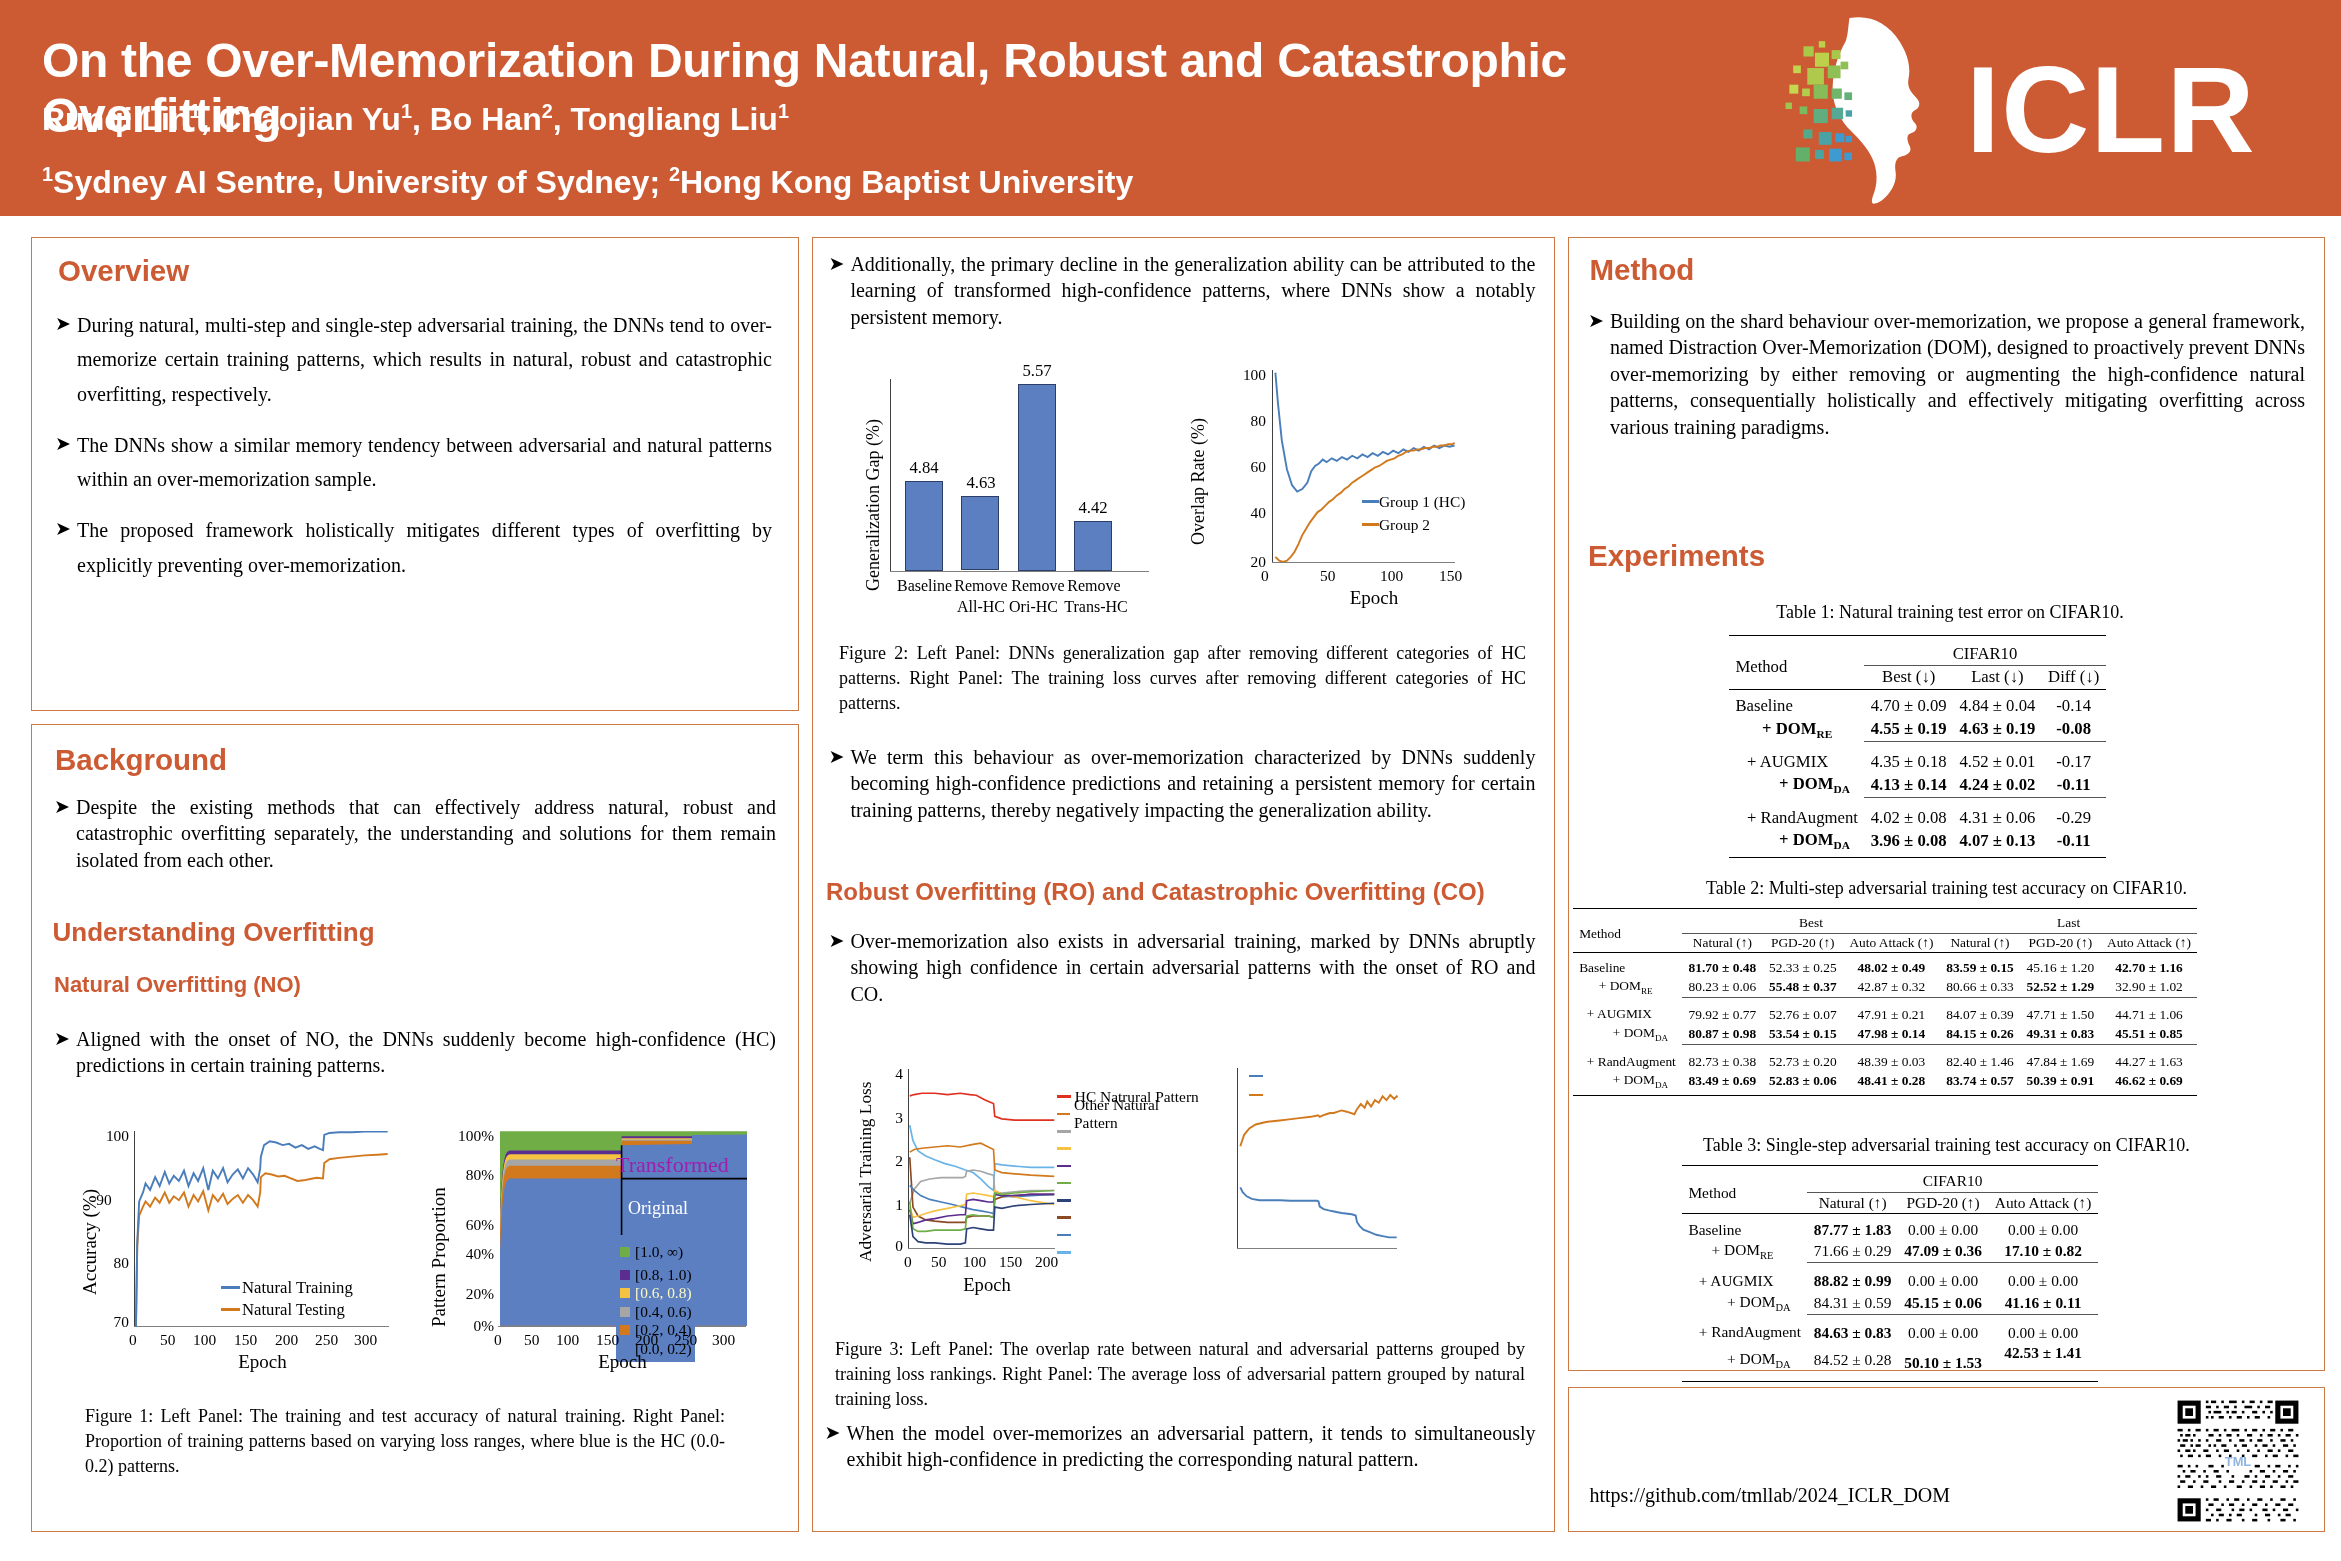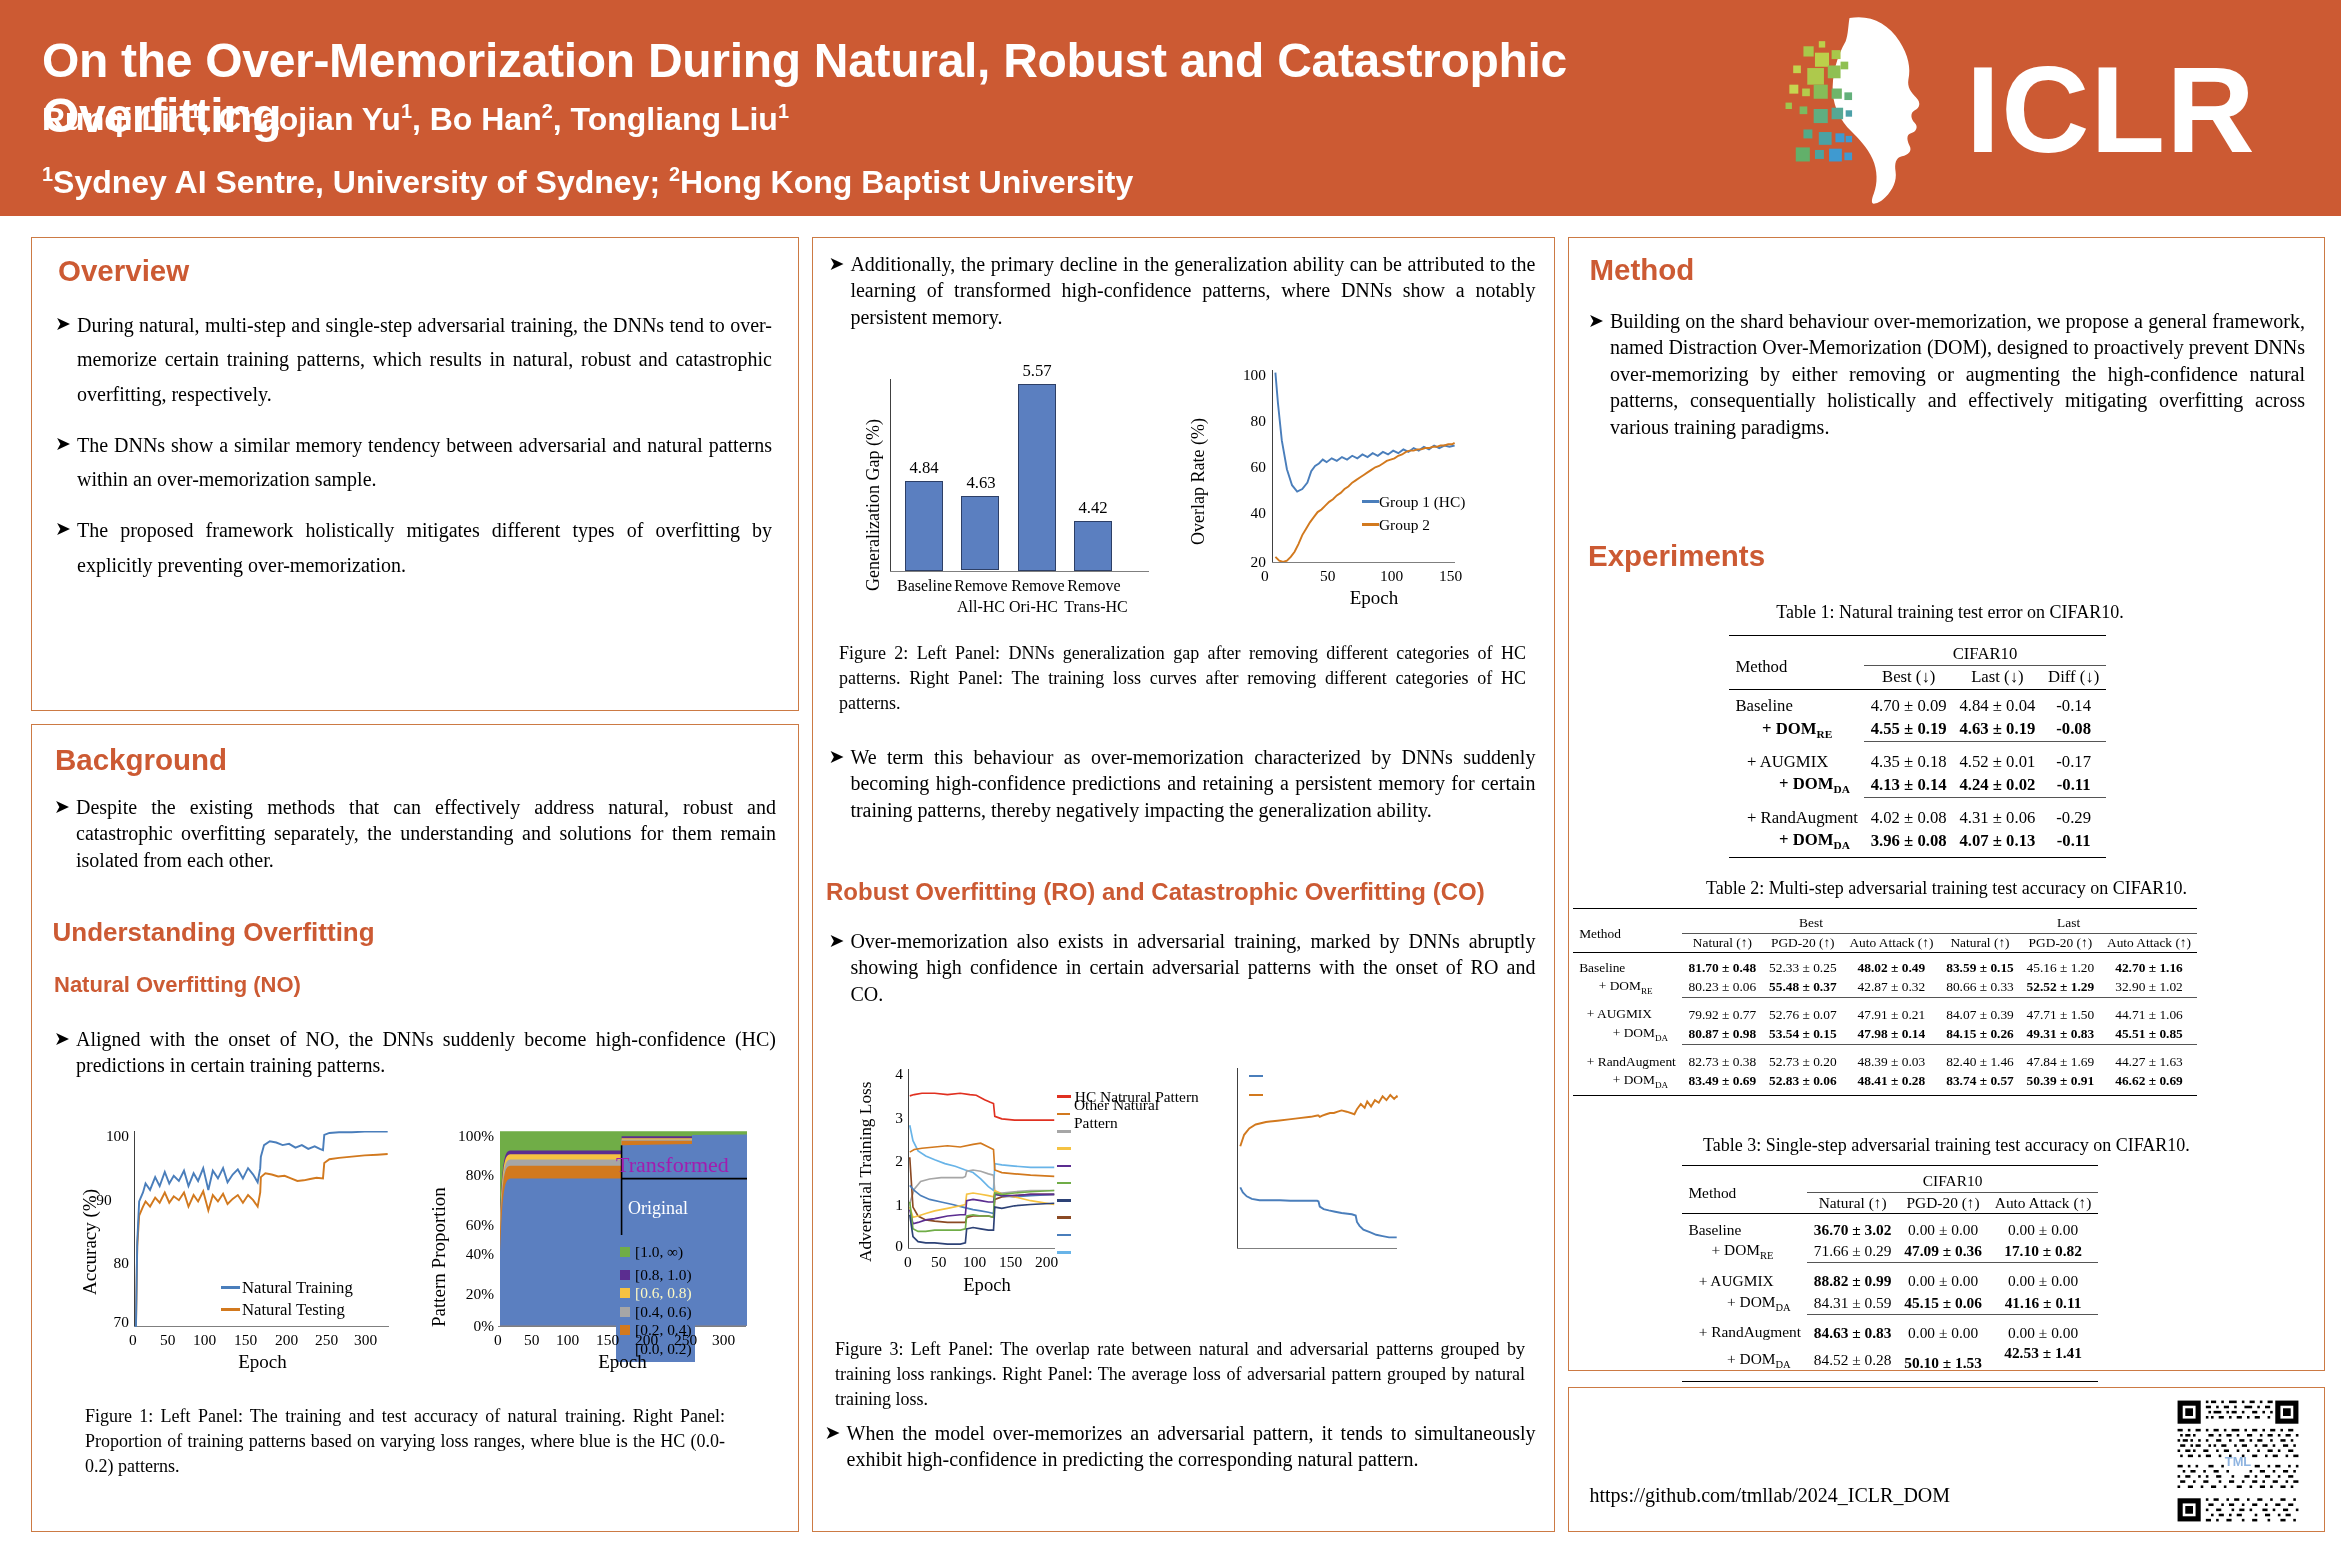--- a/index.html
+++ b/index.html
@@ -636,21 +636,21 @@
           <td class="lft" rowspan="2" style="vertical-align:middle;padding-top:7.7px;">Method</td>
           <td colspan="3" style="padding-top:6.4px;border-bottom:0.6px solid #555;">CIFAR10</td>
         </tr>
         <tr>
           <td>Natural (↑)</td>
           <td>PGD-20 (↑)</td>
           <td>Auto Attack (↑)</td>
         </tr>
         <tr class="rule">
           <td class="lft" style="padding-top:6.4px;">Baseline</td>
-          <td class="b" style="padding-top:6.4px;">36.70 ± 3.02</td>
+          <td class="b" style="padding-top:6.4px;">87.77 ± 1.83</td>
           <td style="padding-top:6.4px;">0.00 ± 0.00</td>
           <td style="padding-top:6.4px;">0.00 ± 0.00</td>
         </tr>
         <tr>
           <td class="lft" style="padding-left:29.5px;"><span>+ DOM</span><sub class="sm">RE</sub></td>
           <td>71.66 ± 0.29</td>
           <td class="b">47.09 ± 0.36</td>
           <td class="b">17.10 ± 0.82</td>
         </tr>
         <tr>

